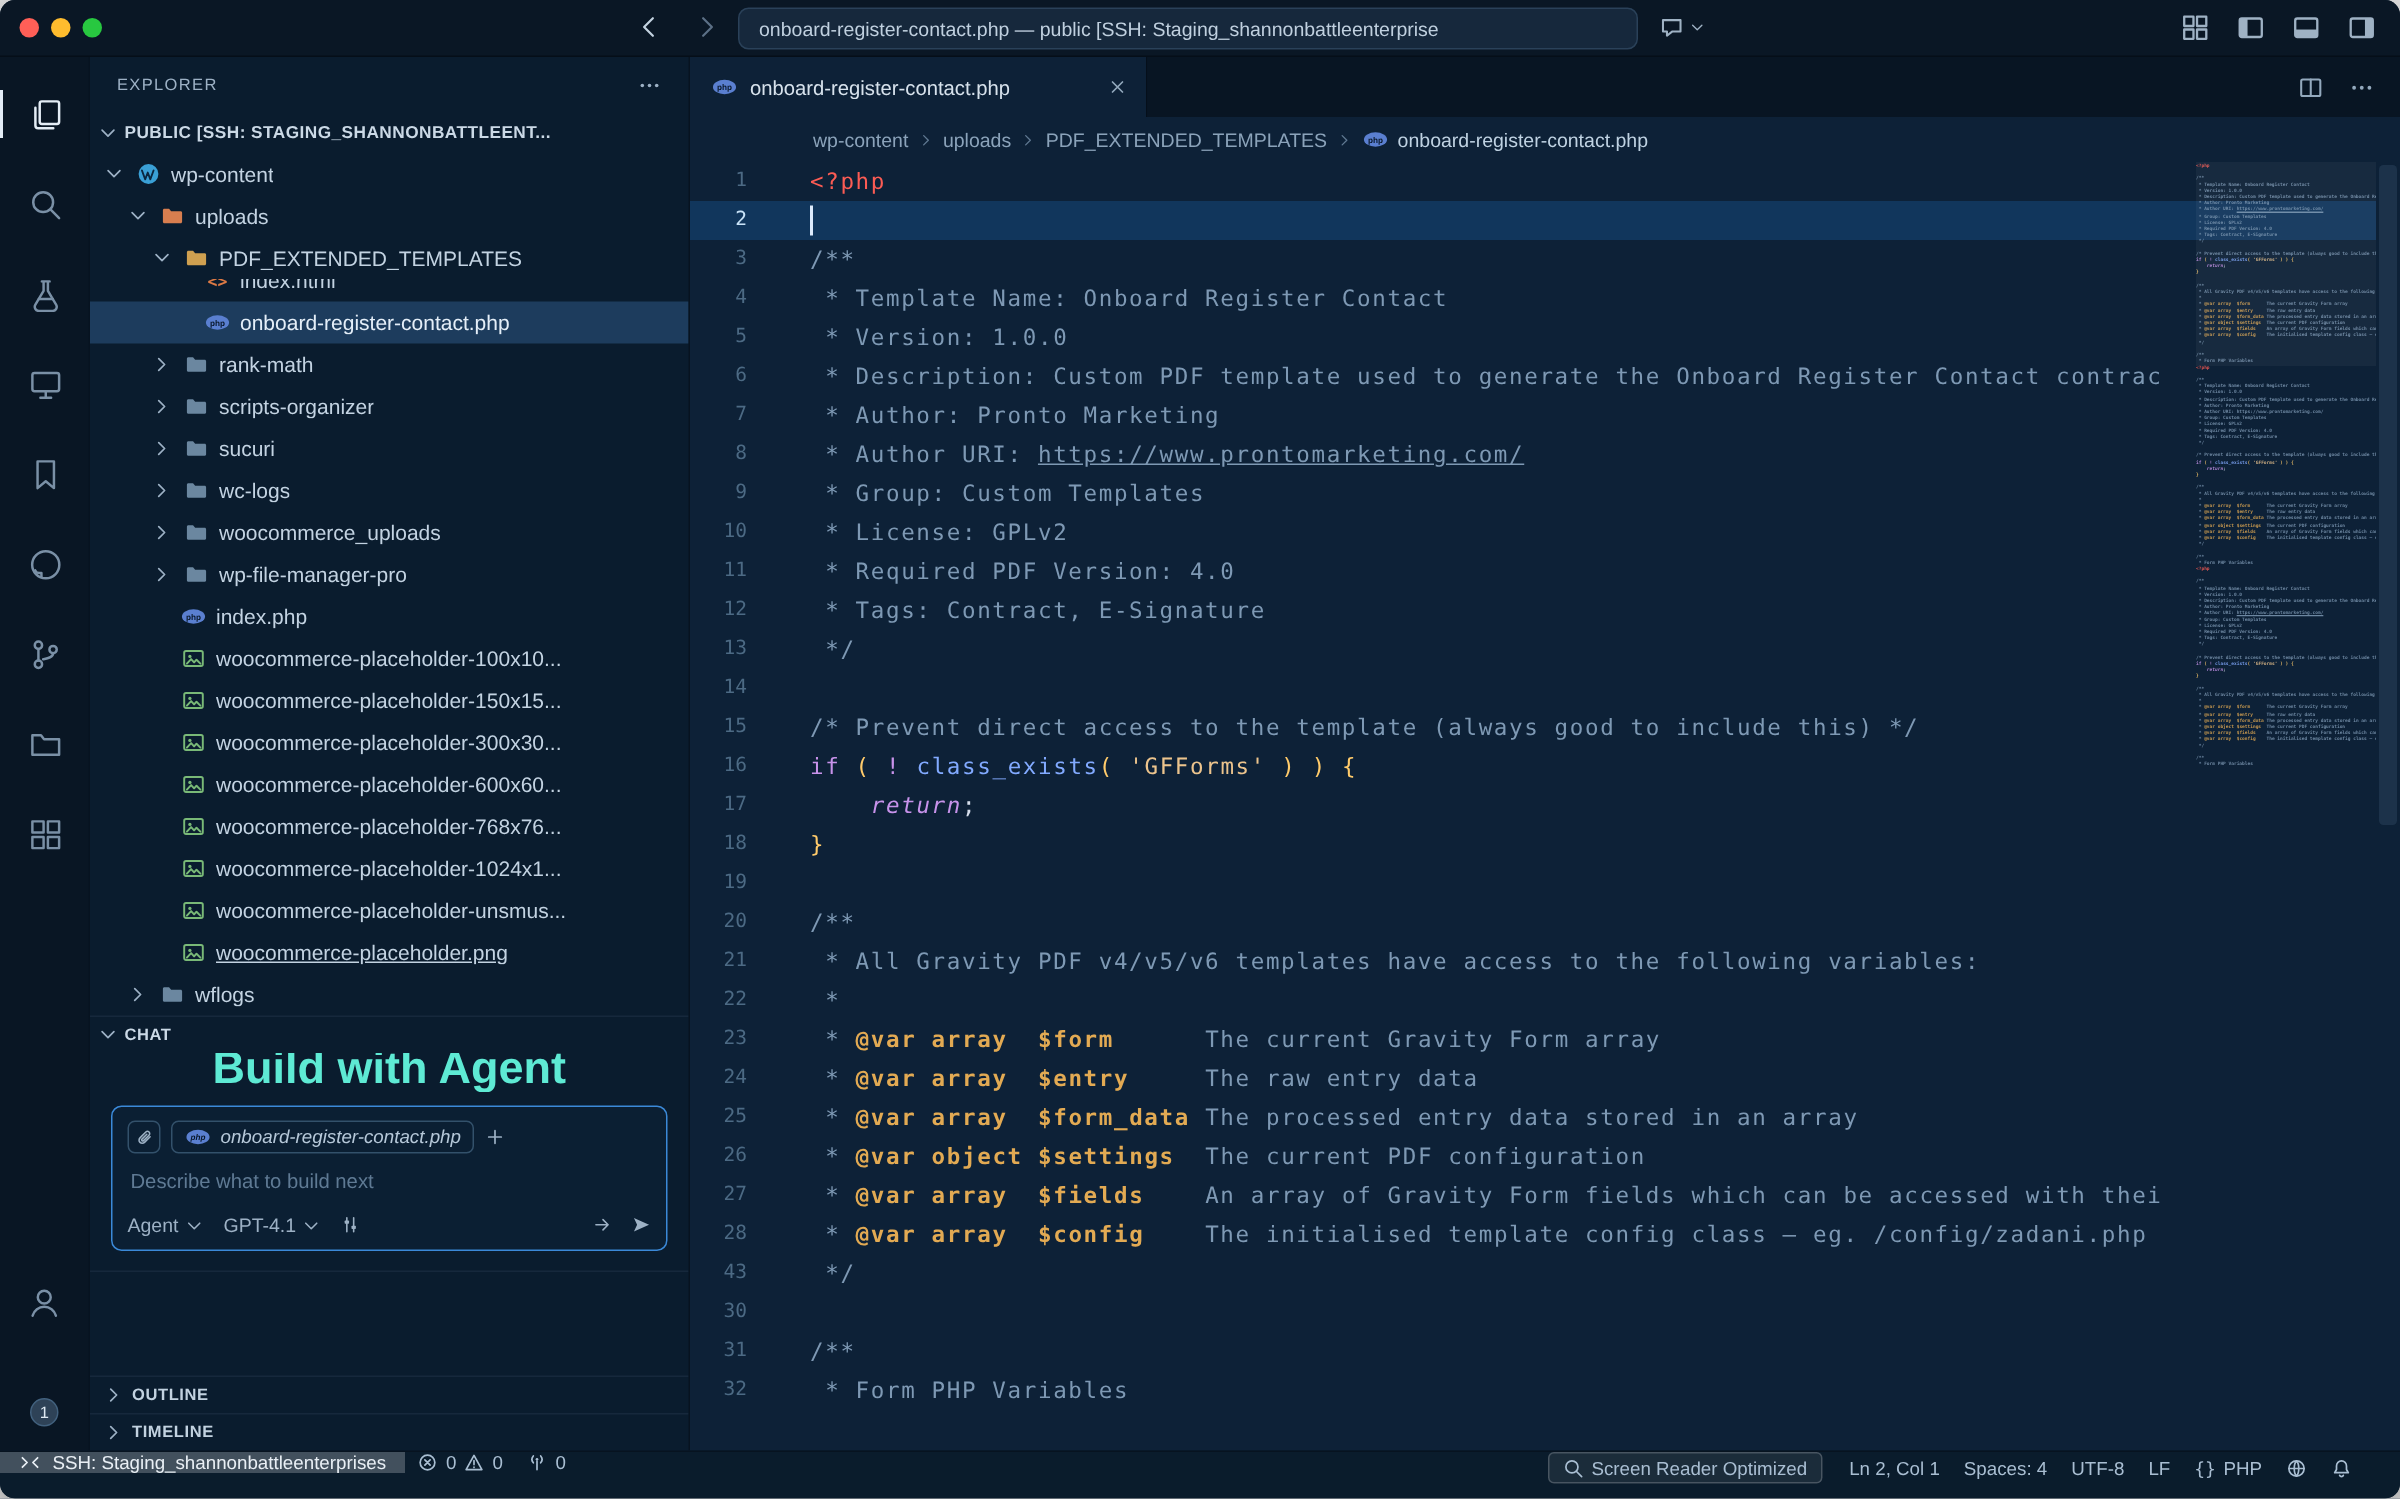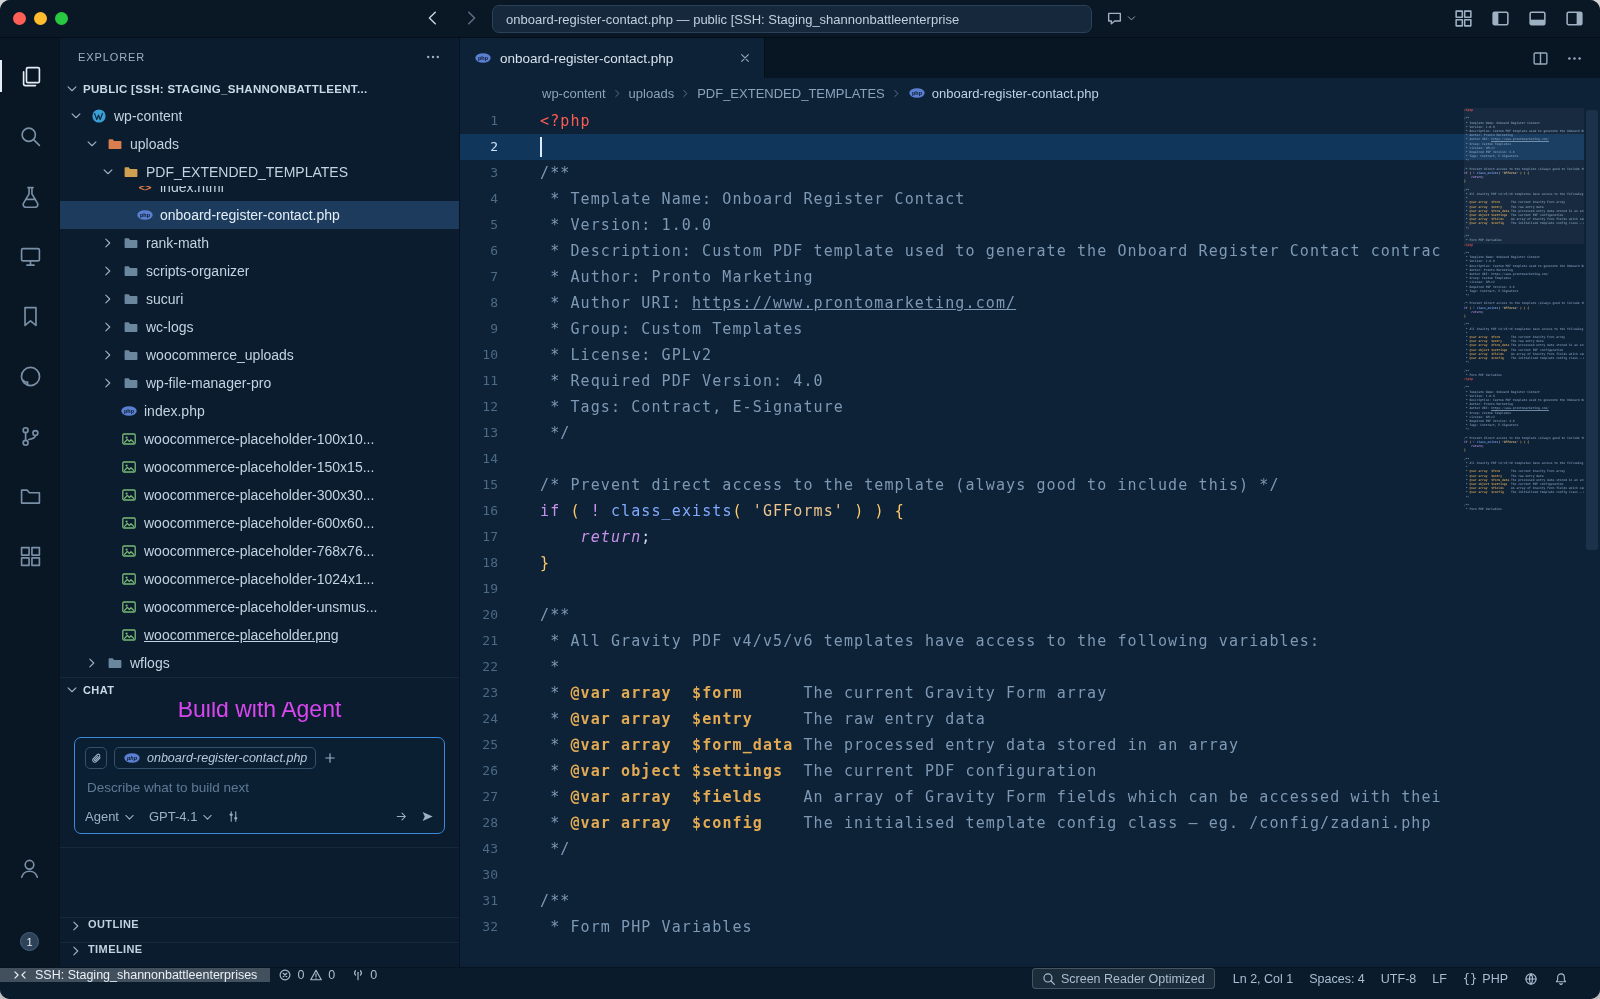--- a/index.html
+++ b/index.html
@@ -58,39 +58,39 @@
   .tree-inner{display:flex;align-items:center;gap:6px;height:28px;width:100%}
   .ficon{width:18px;height:17px;flex:none;display:flex;align-items:center;justify-content:center}
   .ficon .ic{width:16px;height:16px}
   .ic-php{width:21px;height:13px}
   .tlabel{white-space:nowrap;overflow:hidden;text-overflow:clip}
 
   
   .chat-header{border-top:1px solid #16283c;height:25px;flex:none;display:flex;align-items:center;gap:3px;
                padding:0 4px;font-weight:700;font-size:11px;color:#cbd9e6;letter-spacing:.4px}
   .chat-title-clip{height:26px;overflow:hidden;text-align:center;flex:none}
-  .chat-title{font-size:23px;font-weight:400;color:#d946ef;margin-top:-6px;white-space:nowrap}
+  .chat-title{font-size:30px;font-weight:700;color:#5eead4;margin-top:-6px;white-space:nowrap}
   .chat-box{margin:9px 14px 13px;border:1px solid var(--accent-blue,#3b89d8);border-radius:7px;padding:9px 10px;
             display:flex;flex-direction:column;gap:10px;flex:none;background:#0b1f33}
   .attach-row{display:flex;align-items:center;gap:7px}
   .icon-btn{width:22px;height:22px;border:1px solid #33516b;border-radius:5px;display:flex;align-items:center;
             justify-content:center;color:#9db1c5}
   .icon-btn .ic{width:13px;height:13px}
   .attach-chip{display:flex;align-items:center;gap:6px;border:1px solid #33516b;border-radius:5px;height:22px;
                padding:0 8px;color:#b6c8d9;font-size:12.5px;font-style:italic;white-space:nowrap}
   .plus-btn{color:#9db1c5}
   .plus-btn .ic{width:14px;height:14px}
   .chat-ph{color:#5f7a94;font-size:13.5px;padding:1px 2px 4px}
   .chat-controls{display:flex;align-items:center;gap:13px;color:#9db1c5;font-size:13px}
   .ctrl{display:flex;align-items:flex-end;gap:4px;cursor:pointer}
   .ctrl .ic{width:13px;height:13px}
   .spacer{flex:1}
   .hline{border-top:1px solid #16283c;flex:none}
   .flex-spacer{flex:1}
-  .panel-row{border-top:1px solid #16283c;height:25px;flex:none;display:flex;align-items:flex-start;gap:4px;
+  .panel-row{border-top:1px solid #16283c;height:25px;flex:none;display:flex;align-items:center;gap:4px;
              padding:0 8px;font-weight:700;font-size:11px;color:#c2d2e0;letter-spacing:.4px}
 
   
   .editor-col{flex:1;display:flex;flex-direction:column;min-width:0;background:var(--editor-bg,#0d2137)}
   .tabbar{height:40px;flex:none;background:var(--tabbar-bg,#081523);display:flex;align-items:stretch}
   .tab{display:flex;align-items:center;gap:8px;padding:0 12px 0 14px;background:var(--editor-bg,#0d2137);
        border-right:1px solid #050f1a;font-size:13.5px;color:#d7e2ec;width:305px;flex:none}
   .tab-label{white-space:nowrap;overflow:hidden}
   .tab .close{margin-left:auto;color:#93a9bd}
   .tab .close .ic{width:14px;height:14px}

